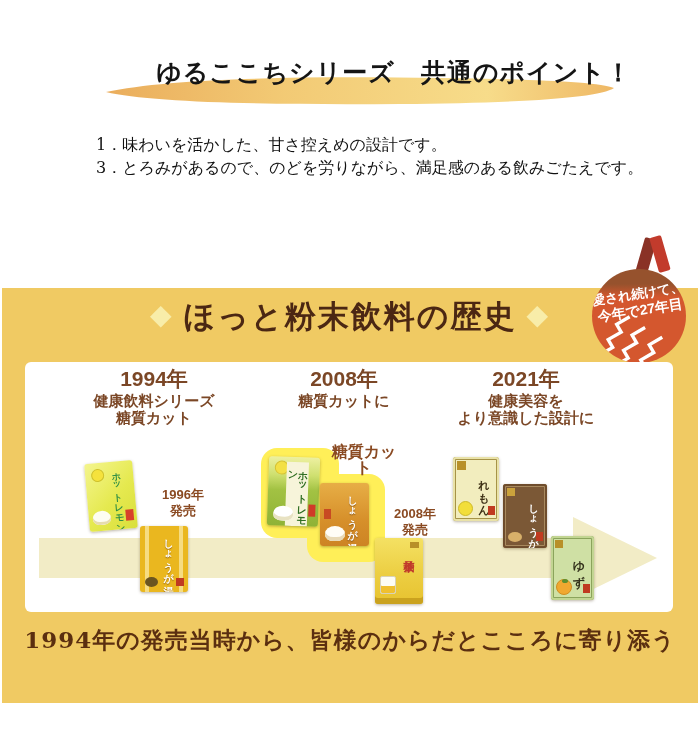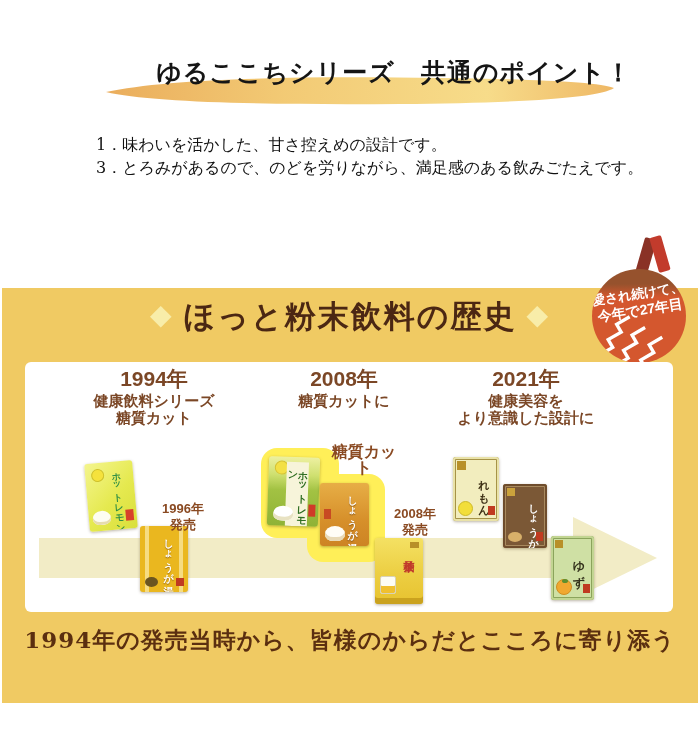--- a/index.html
+++ b/index.html
@@ -52,21 +52,21 @@
   .arrow-head{position:absolute;left:548px;top:155px;width:0;height:0;
               border-top:41px solid transparent;border-bottom:41px solid transparent;
               border-left:84px solid #f2ecc6;}
 
   .hl{position:absolute;background:#ffef58;border-radius:16px;}
   .hl-a{left:236px;top:86px;width:78px;height:90px;}
   .hl-b{left:282px;top:112px;width:78px;height:88px;}
 
   .callout{position:absolute;text-align:center;color:#8a4a22;font-weight:bold;
            font-size:13px;line-height:16px;}
-  .co-1996{left:127px;top:139px;width:62px;}
+  .co-1996{left:127px;top:125px;width:62px;}
   .co-sugar{left:299px;top:82px;width:80px;font-size:16px;}
   .co-2008{left:359px;top:144px;width:62px;}
 
   
   .pkg{position:absolute;border-radius:3px;box-shadow:0 1px 3px rgba(60,40,0,.35);overflow:hidden;}
   .vlabel{position:absolute;writing-mode:vertical-rl;text-orientation:upright;
           font-weight:bold;line-height:1;}
   .dot{position:absolute;border-radius:50%;}
   .seal{position:absolute;}
 

